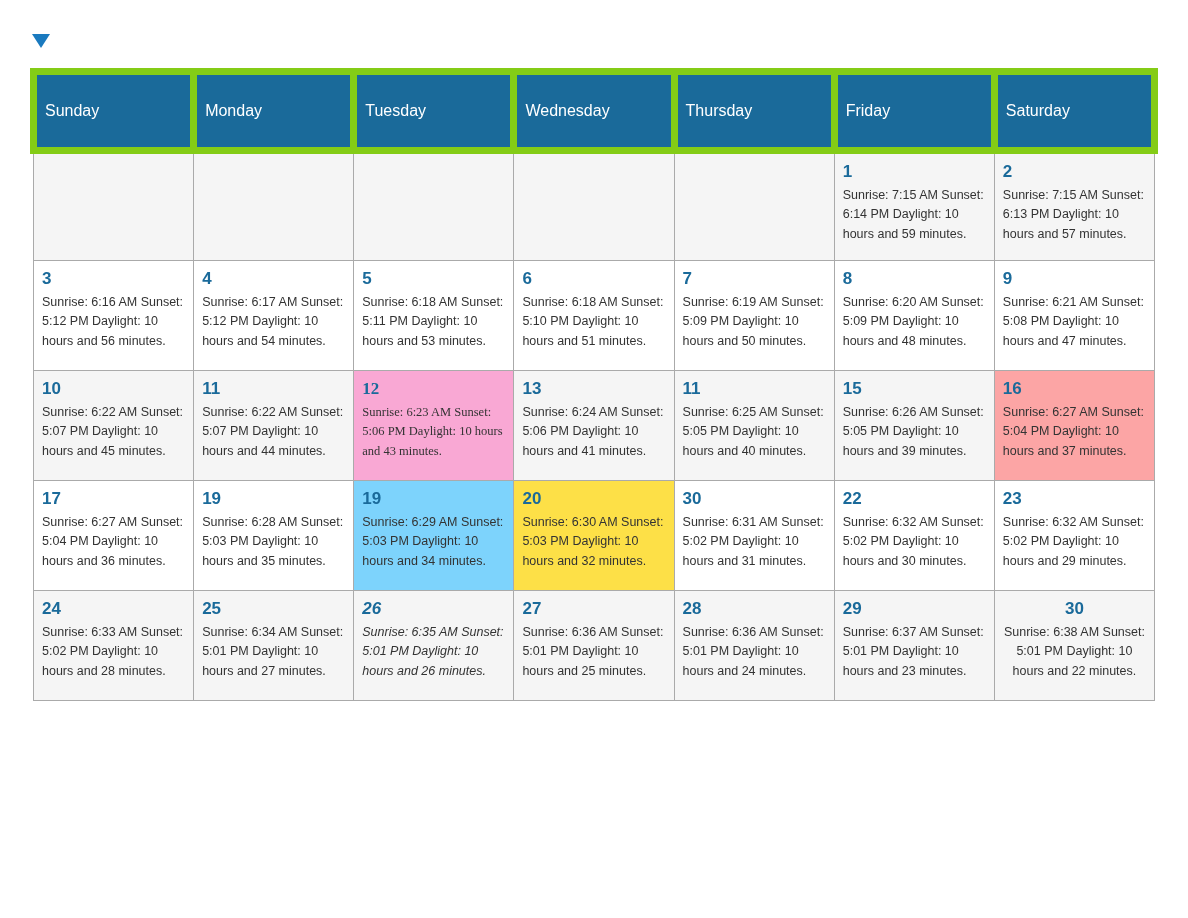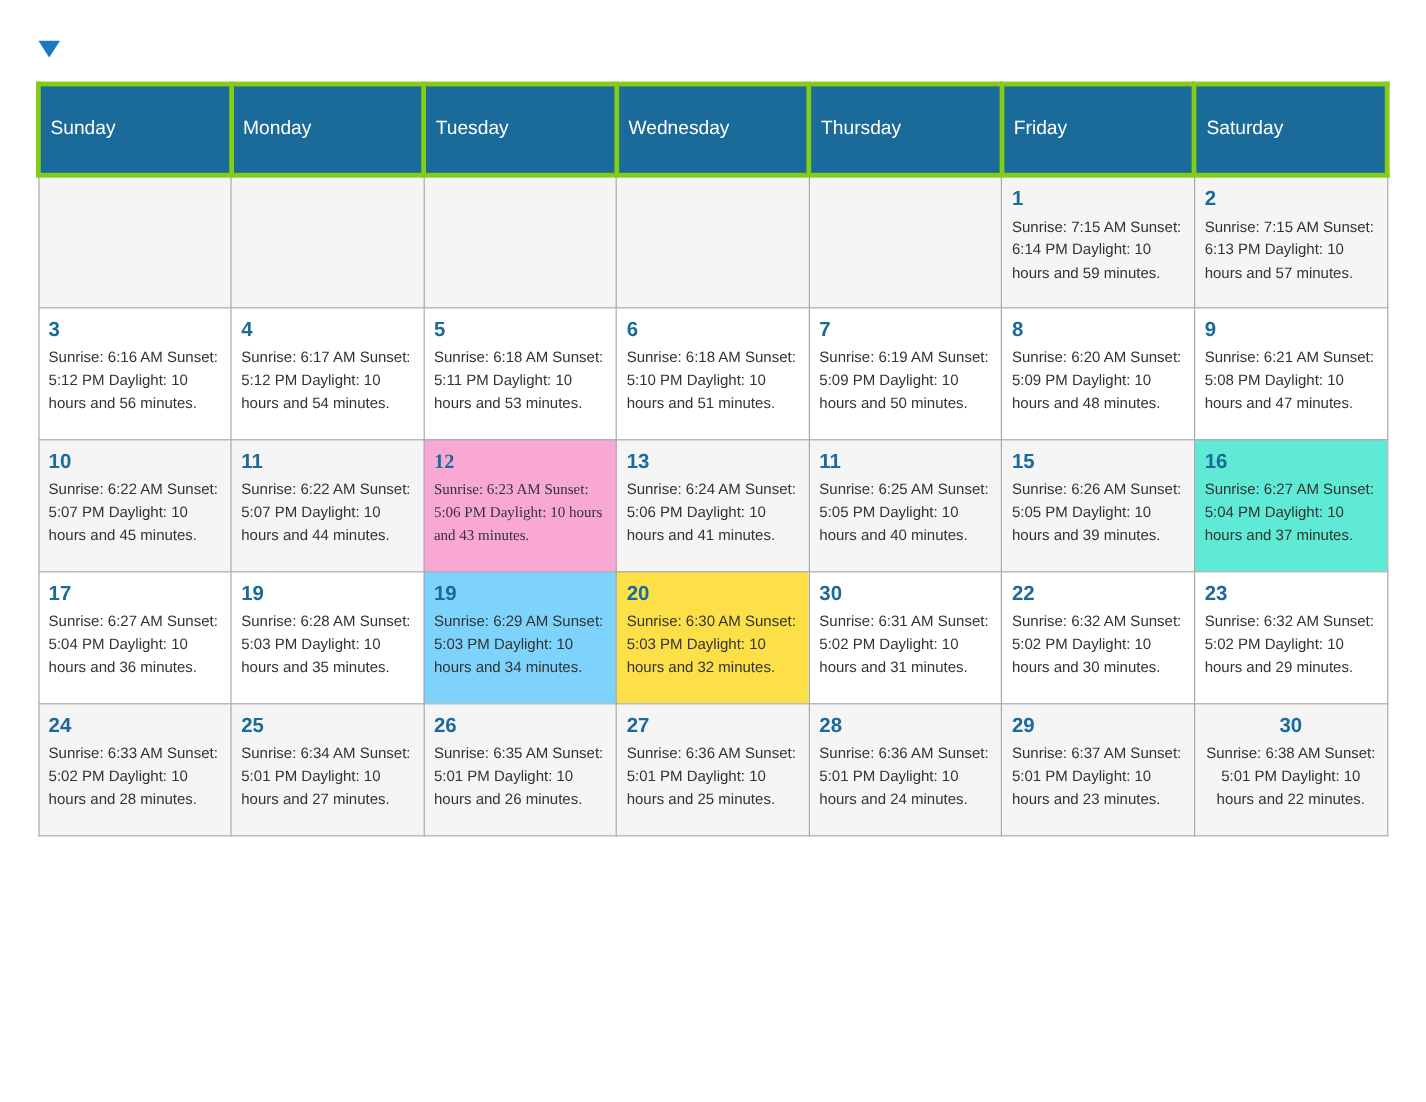--- a/index.html
+++ b/index.html
@@ -50,21 +50,21 @@
       border-collapse: collapse;
       border: 1px solid #666;
     }
     .calendar th {
       background-color: #1a6a9a;
       color: #ffffff;
       font-size: 16px;
       font-weight: normal;
       padding: 27px 8px;
       text-align: left;
-      border: 4px solid #84cc16;
+      border: 7px solid #84cc16;
     }
     .calendar td {
       vertical-align: top;
       border: 1px solid #aaa;
       padding: 8px 8px;
       width: 14.28%;
       min-height: 110px;
       height: 110px;
     }
     .day-number {
@@ -228,21 +228,21 @@
 Daylight: 10 hours
 and 40 minutes.</div>
         </td>
         <td style="background-color: rgb(245, 245, 245);">
           <div class="day-number">15</div>
           <div class="day-info">Sunrise: 6:26 AM
 Sunset: 5:05 PM
 Daylight: 10 hours
 and 39 minutes.</div>
         </td>
-        <td style="background-color: #5eead4;">
+        <td style="background-color: #fca5a5;">
           <div class="day-number">16</div>
           <div class="day-info">Sunrise: 6:27 AM
 Sunset: 5:04 PM
 Daylight: 10 hours
 and 37 minutes.</div>
         </td>
       </tr>
       <tr>
         <td style="background-color: rgb(255, 255, 255);">
           <div class="day-number">17</div>
@@ -302,21 +302,21 @@
 Daylight: 10 hours
 and 28 minutes.</div>
         </td>
         <td style="background-color: rgb(245, 245, 245);">
           <div class="day-number">25</div>
           <div class="day-info">Sunrise: 6:34 AM
 Sunset: 5:01 PM
 Daylight: 10 hours
 and 27 minutes.</div>
         </td>
-        <td style="background-color: rgb(245, 245, 245);">
+        <td style="background-color: rgb(245, 245, 245); font-style: italic;">
           <div class="day-number">26</div>
           <div class="day-info">Sunrise: 6:35 AM
 Sunset: 5:01 PM
 Daylight: 10 hours
 and 26 minutes.</div>
         </td>
         <td style="background-color: rgb(245, 245, 245);">
           <div class="day-number">27</div>
           <div class="day-info">Sunrise: 6:36 AM
 Sunset: 5:01 PM

